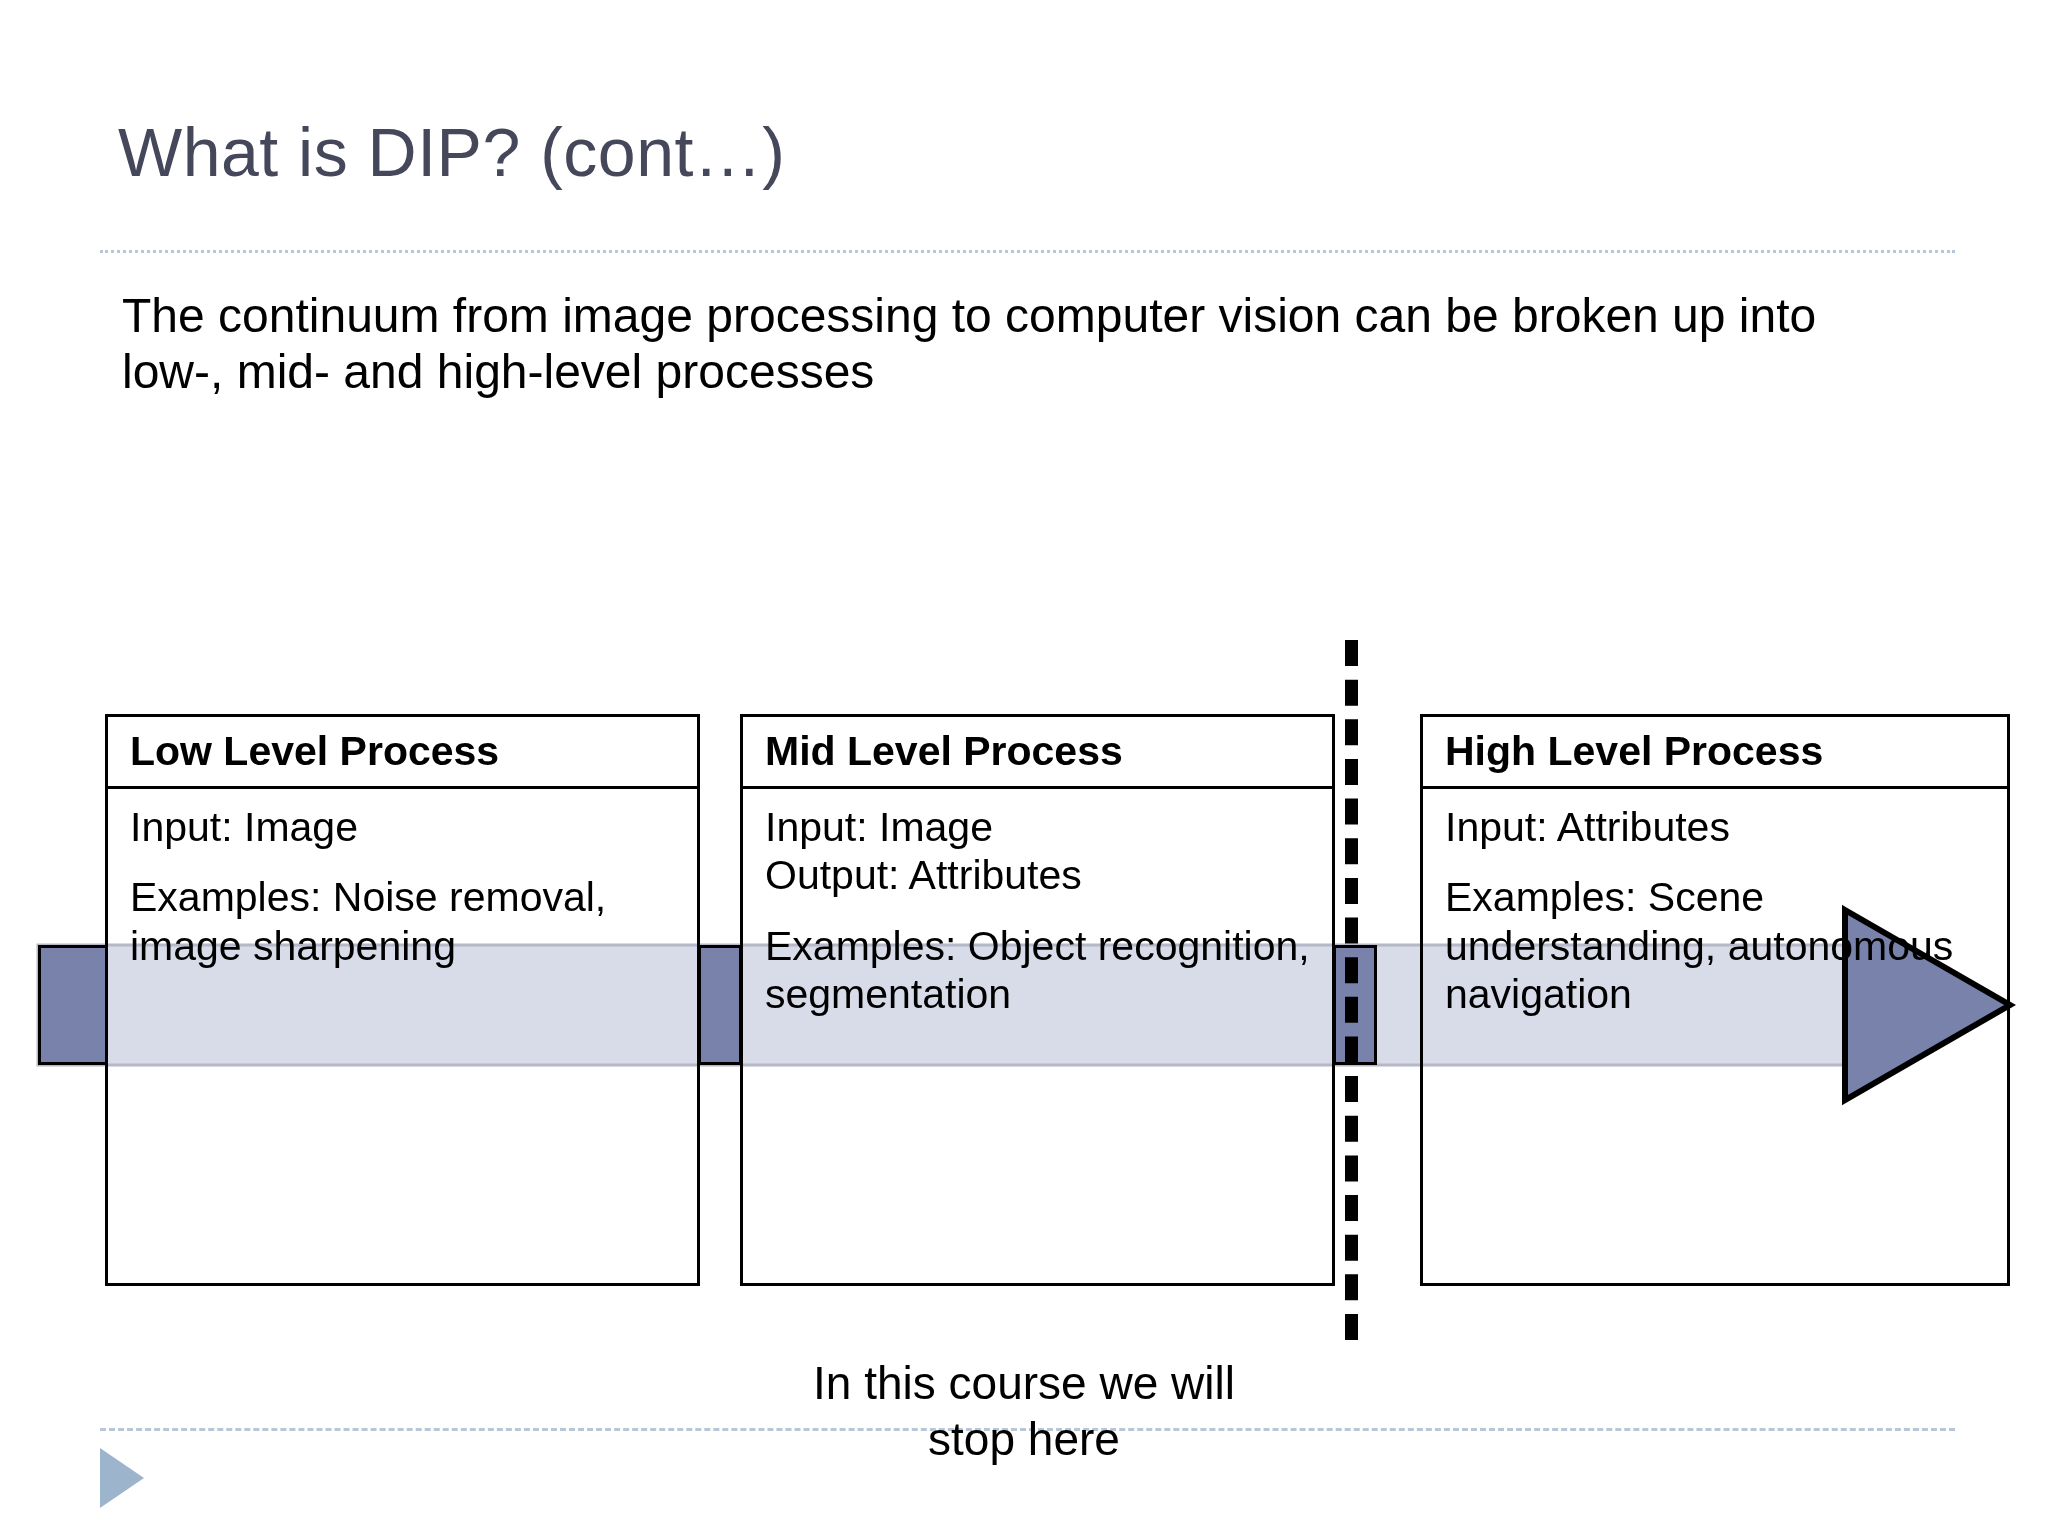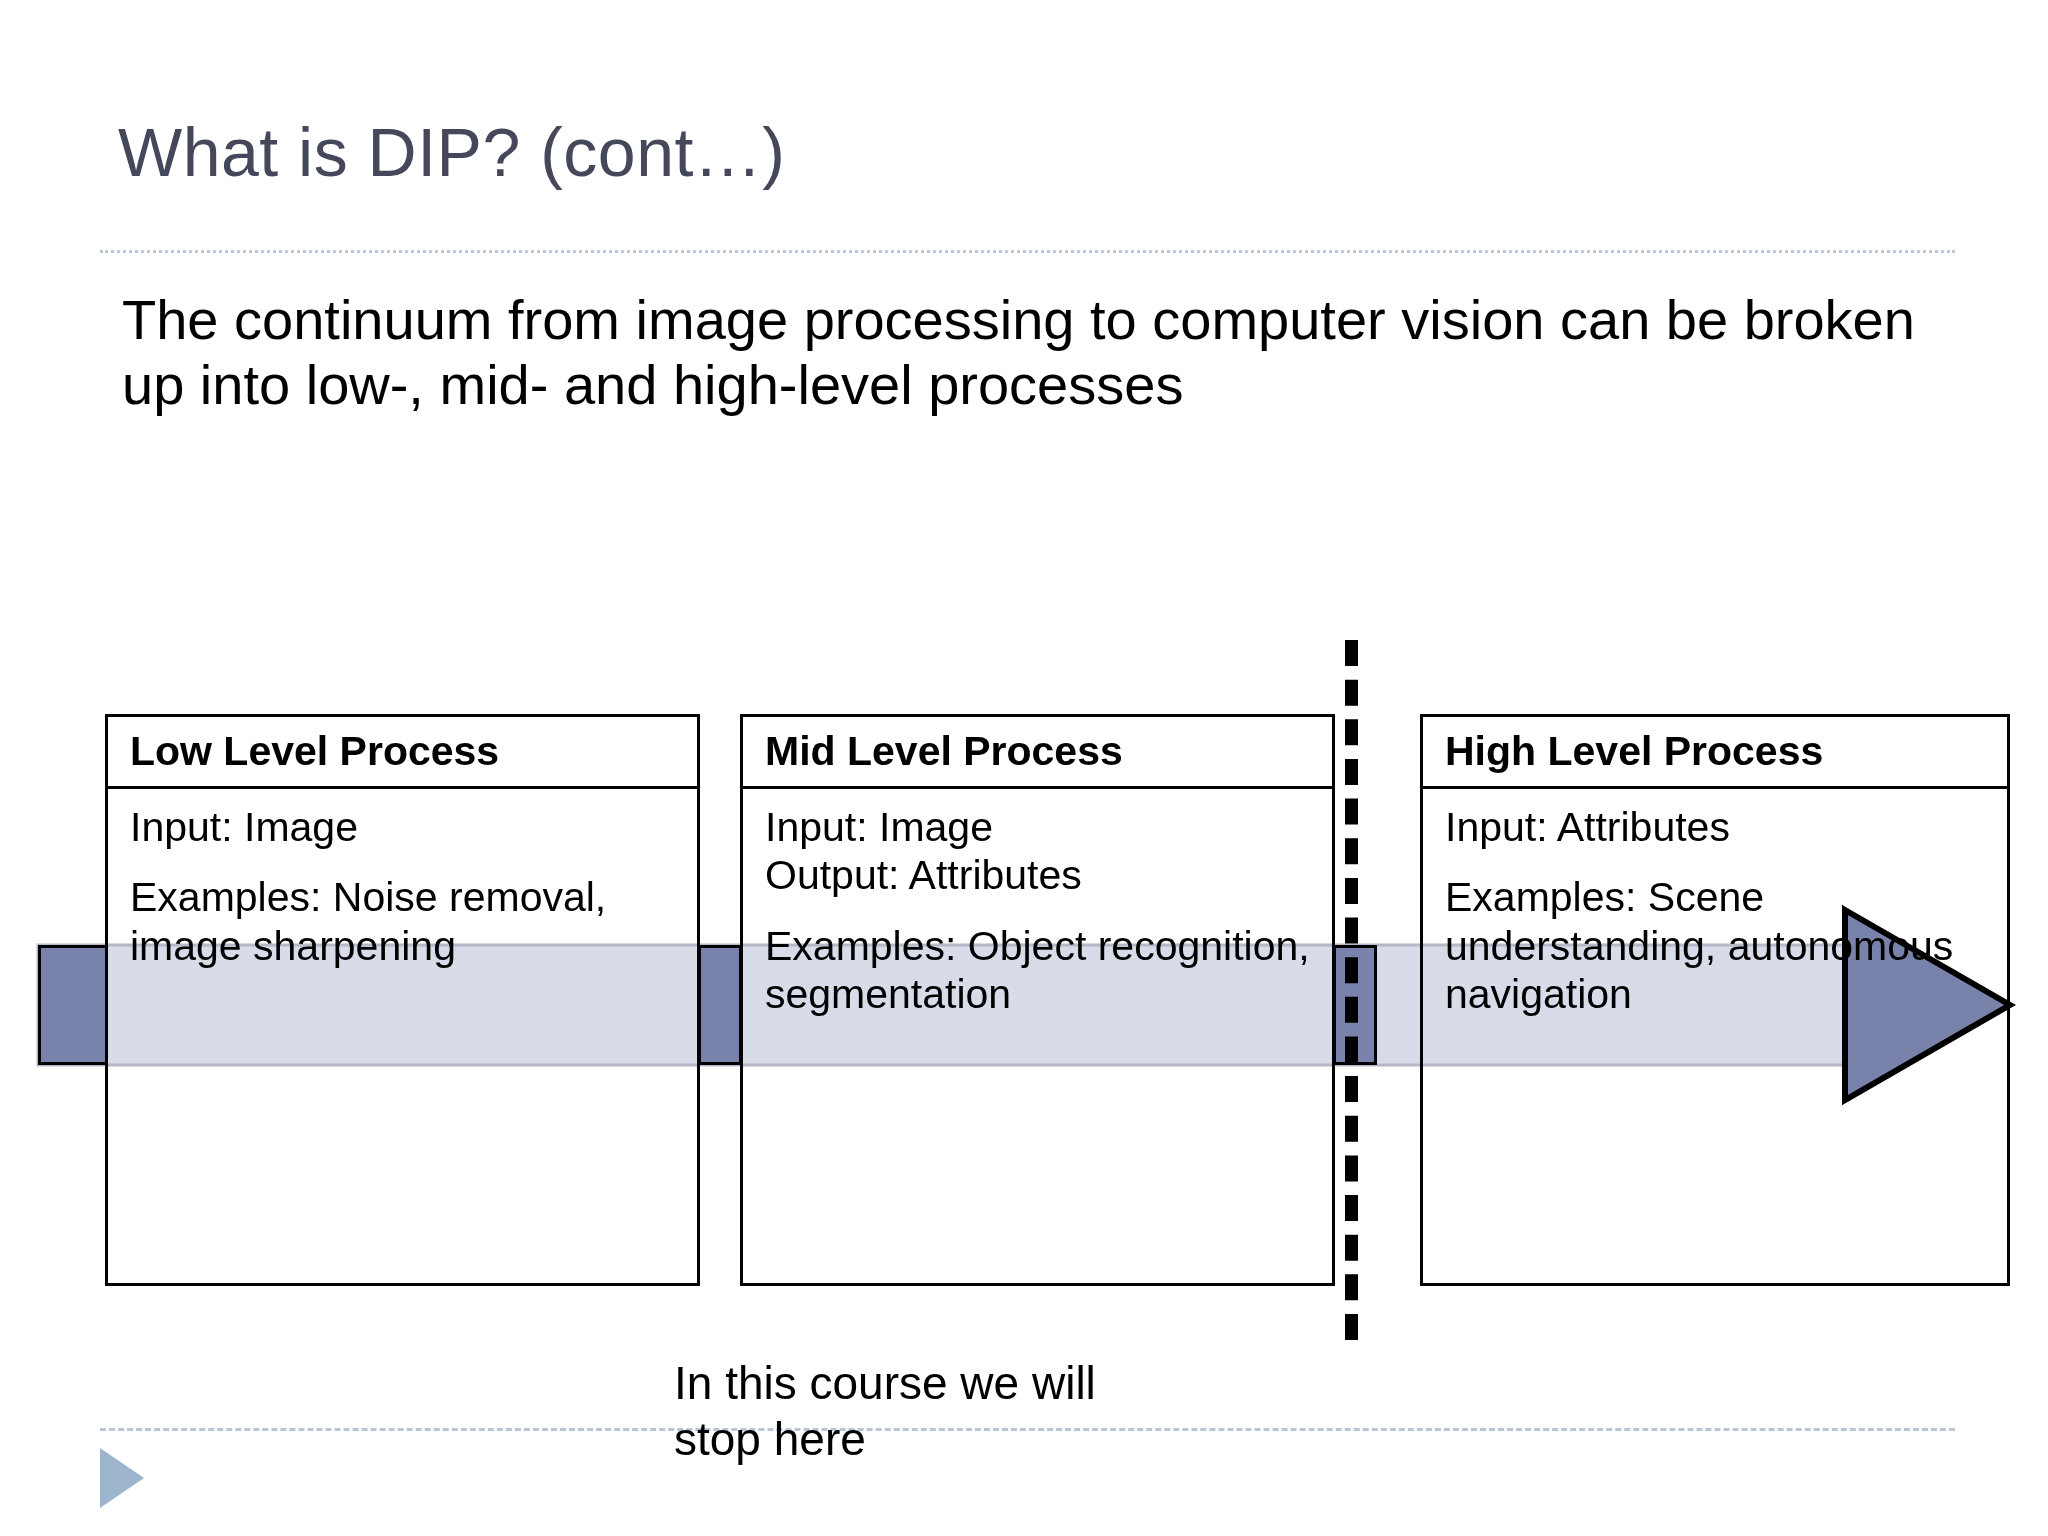--- a/index.html
+++ b/index.html
@@ -39,21 +39,21 @@
     height: 0;
     border-top: 3px dotted #b9c6d8;
   }
 
   
   #body-text {
     position: absolute;
     left: 122px;
     top: 288px;
     width: 1800px;
-    font-size: 56px;
+    font-size: 48px;
     line-height: 1.16;
     color: #000000;
   }
 
   
   #diagram {
     position: absolute;
     left: 0;
     top: 0;
     width: 2048px;
@@ -130,20 +130,21 @@
     z-index: 6;
   }
 
   
   #course-note {
     position: absolute;
     left: 1024px;
     top: 1355px;
     transform: translateX(-50%);
     width: 700px;
+    text-align: center;
     font-size: 46px;
     line-height: 1.22;
     color: #000000;
     z-index: 7;
   }
 
   
   #footer-rule {
     position: absolute;
     left: 100px;

